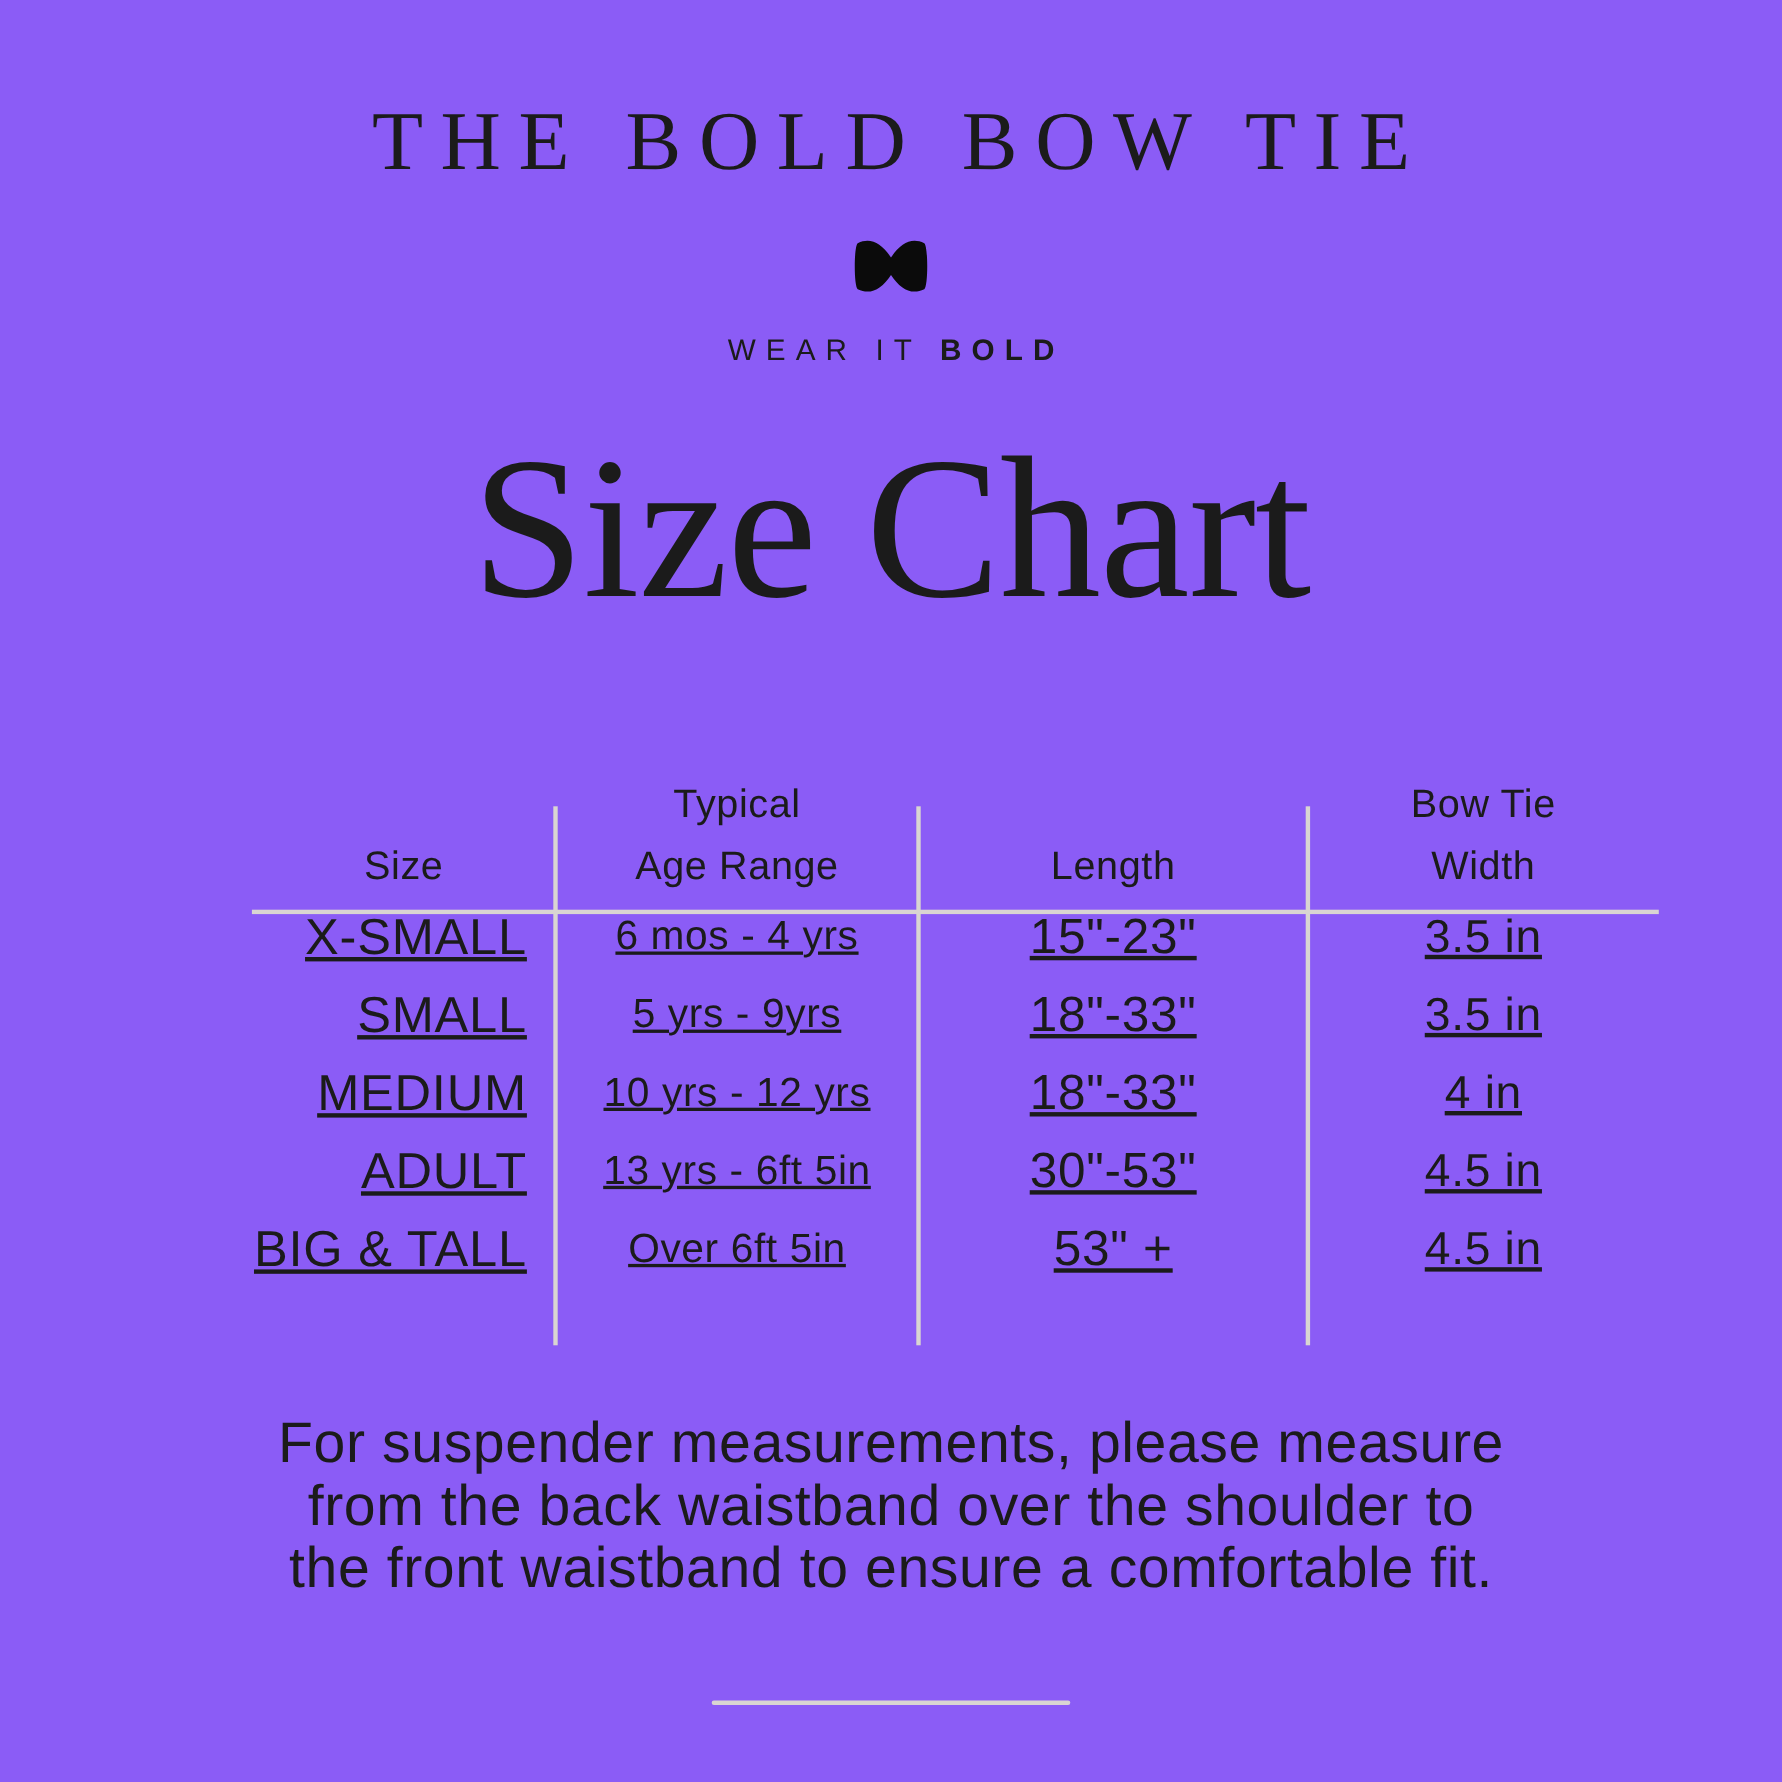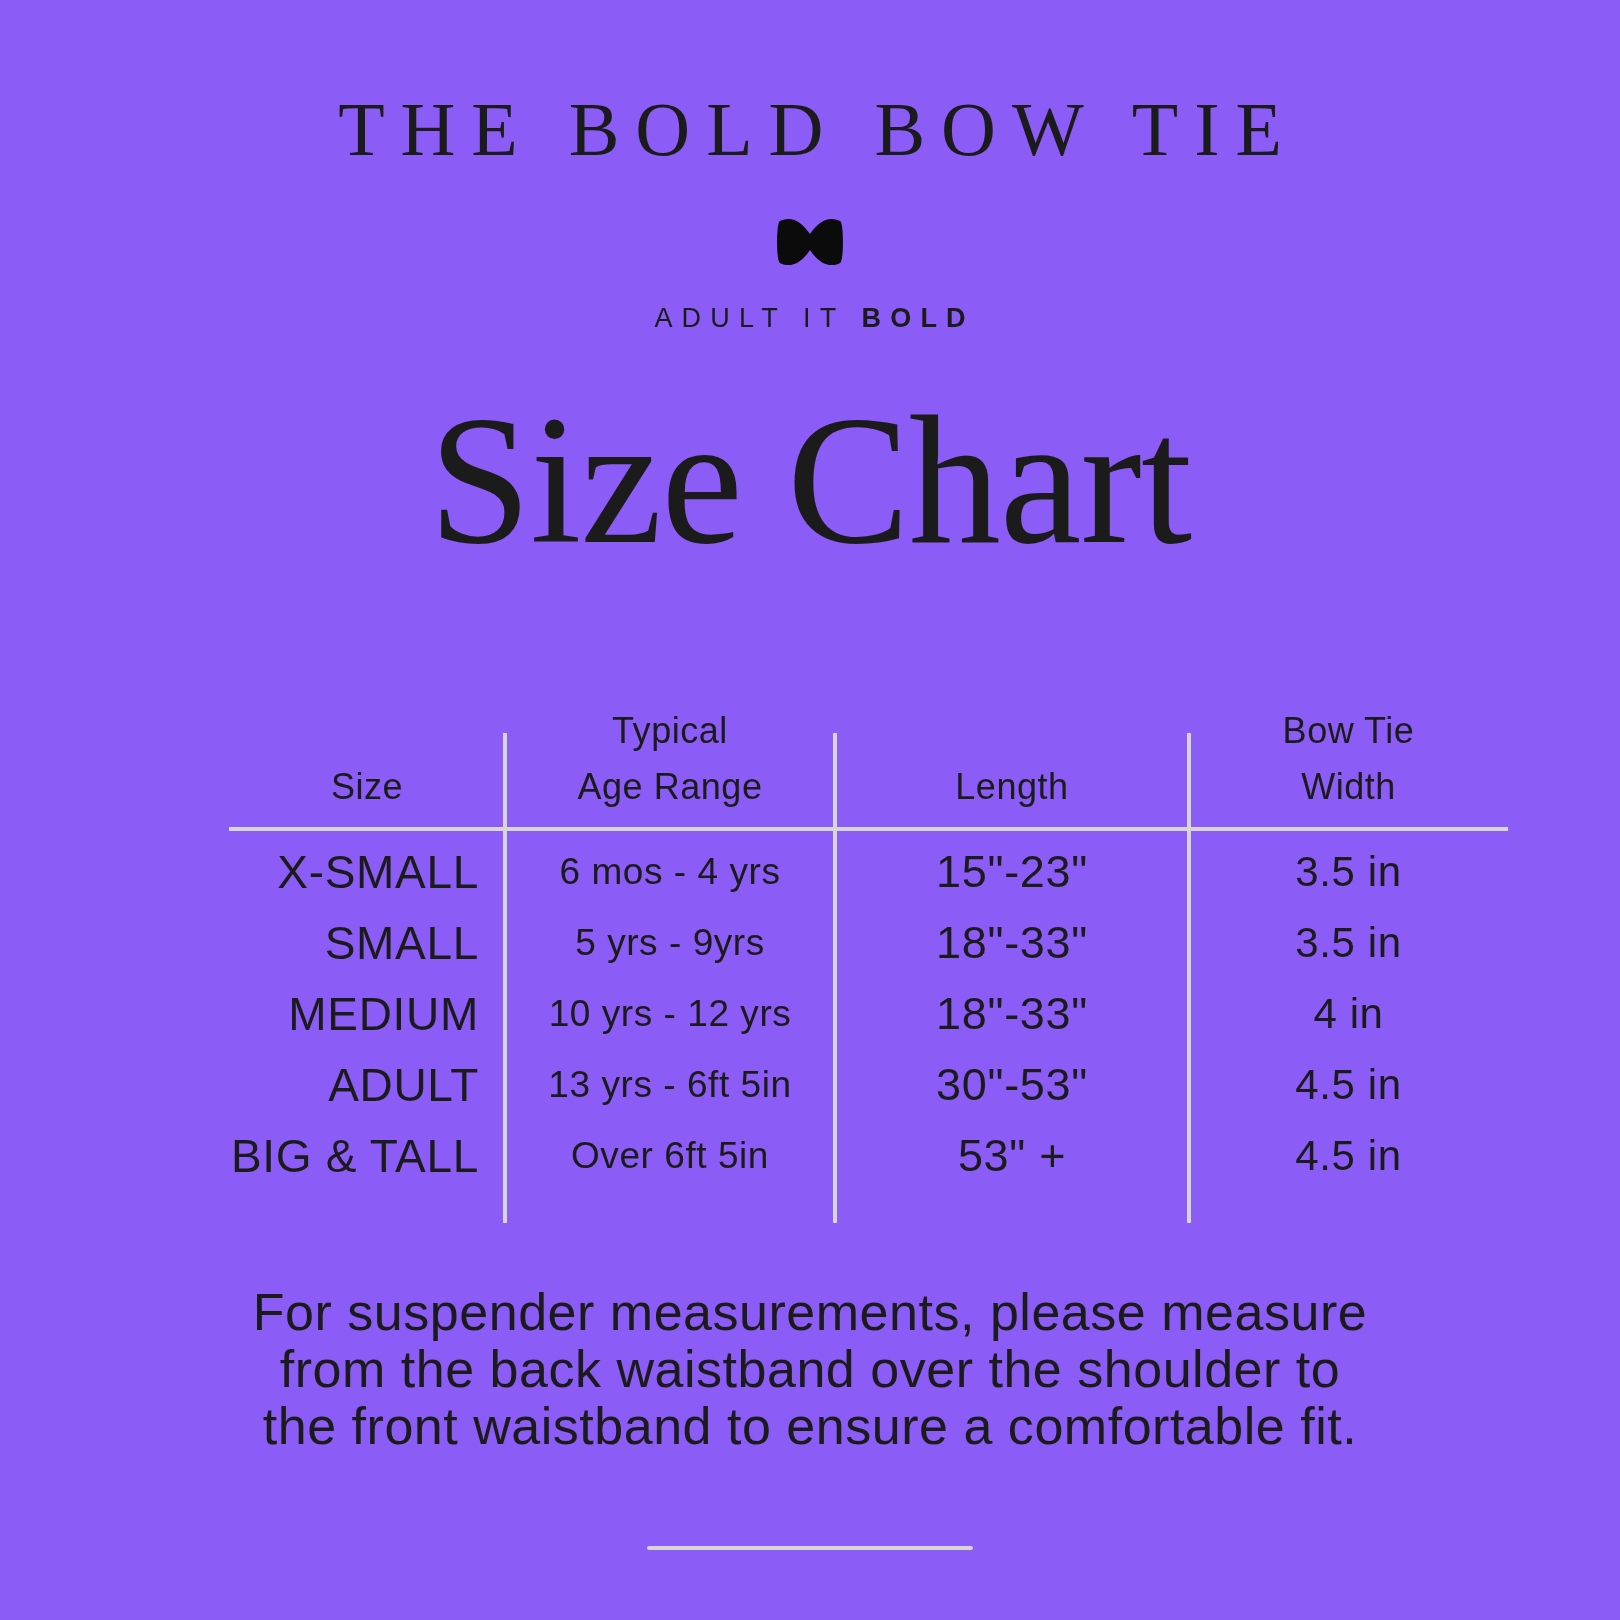--- a/index.html
+++ b/index.html
@@ -101,21 +101,21 @@
     position: absolute;
     top: 88px;
     width: 4px;
     height: 490px;
     background: #d9d5d2;
   }
   .vline.v1 { left: 274px; }
   .vline.v2 { left: 604px; }
   .vline.v3 { left: 958px; }
 
-  .tbody { position: absolute; left: 0; top: 191px; width: 100%; }
+  .tbody { position: absolute; left: 0; top: 170px; width: 100%; text-decoration: underline; }
   .trow { height: 71px; }
   .trow .td {
     display: flex;
     align-items: center;
     justify-content: center;
     letter-spacing: 0.015em;
     white-space: nowrap;
   }
   .td.size-cell {
     justify-content: flex-end;
@@ -155,21 +155,21 @@
 
   <div class="brand-name">THE BOLD BOW TIE</div>
 
   <div class="bow-icon">
     <svg viewBox="0 0 100 72" xmlns="http://www.w3.org/2000/svg" aria-hidden="true">
       <path fill="#0b0b0b" d="M8,7 C24,-1 38,7 50,25 C62,7 76,-1 92,7 C97,11 97,61 92,65 C76,73 62,65 50,47 C38,65 24,73 8,65 C3,61 3,11 8,7 Z"></path>
     </svg>
   </div>
 
   <div class="tagline">
-    <span>ADULT IT </span><span class="em">BOLD</span>
+    <span>WEAR IT </span><span class="em">BOLD</span>
   </div>
 
   <div class="page-title">Size Chart</div>
 
   <div class="size-table">
 
     <div class="tgrid thead">
       <div class="th">
         <span>Size</span>
       </div>

